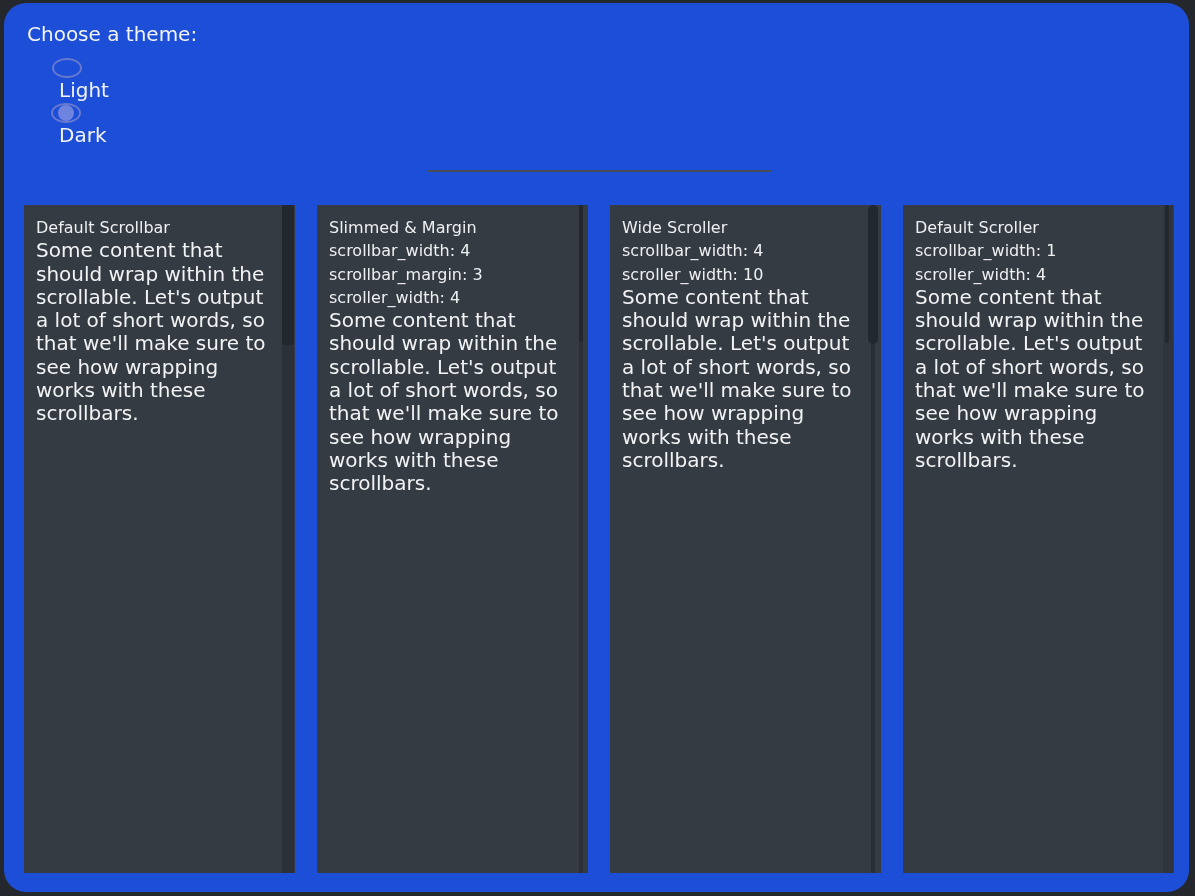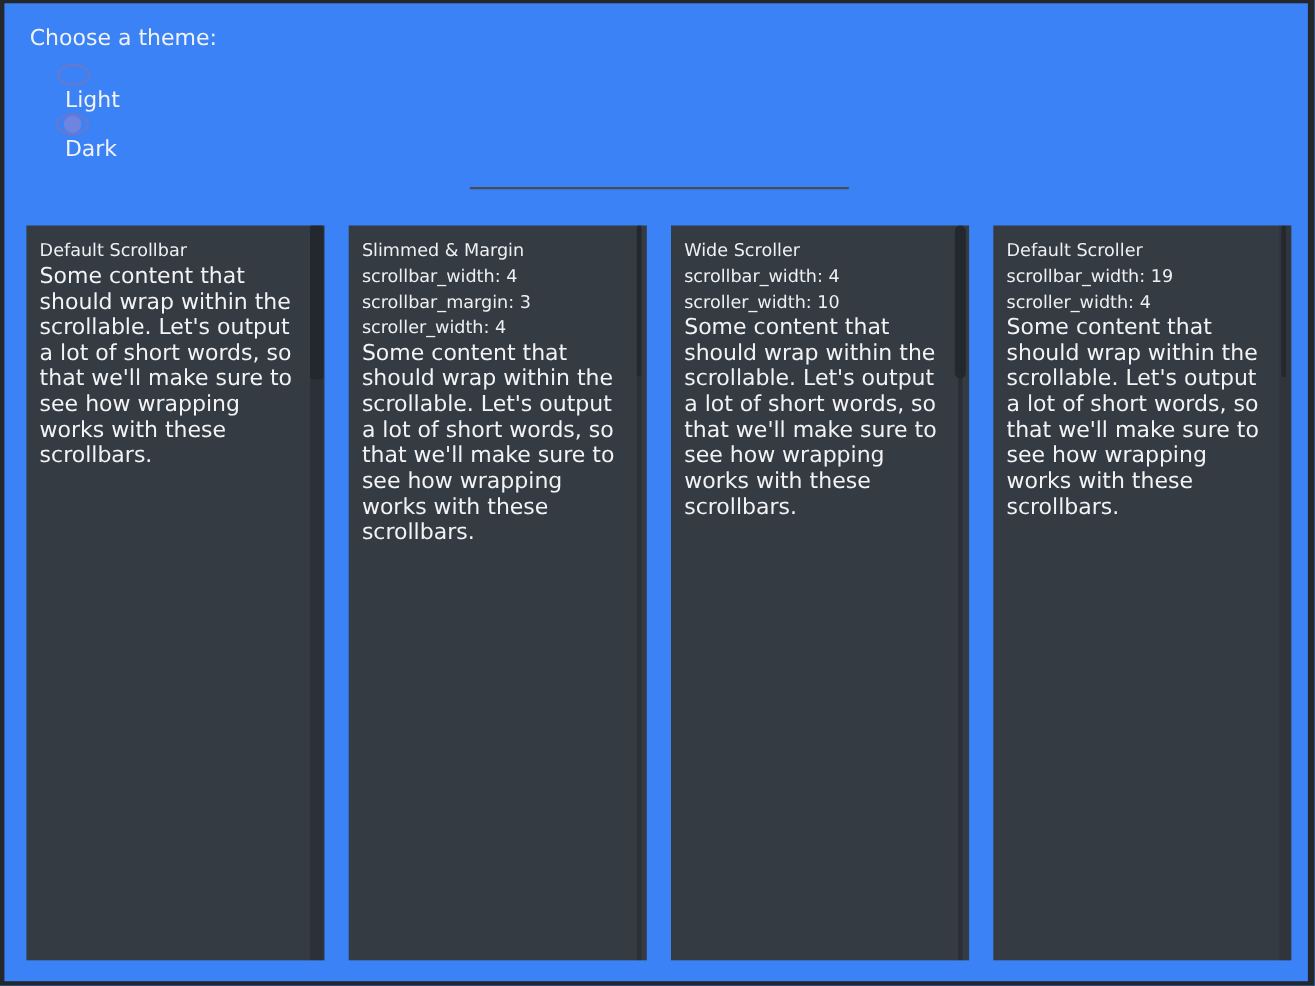--- a/index.html
+++ b/index.html
@@ -4,21 +4,21 @@
 <style>
   html,body{margin:0;padding:0;}
   body{
     width:1195px;height:896px;position:relative;
     background:#24282d;
     font-family:"DejaVu Sans",sans-serif;
     overflow:hidden;
   }
   .page{
     position:absolute;left:4px;top:3px;right:6px;bottom:4px;
-    background:#3b82f6;color:#f2f3f5;
+    background:#1d4ed8;color:#f2f3f5;border-radius:22px;
   }
   
   .choose-label{
     position:absolute;left:23px;top:20px;
     font-size:20px;line-height:23.3px;color:#f2f3f5;
   }
   .radio-row{
     position:absolute;left:21px;height:30px;display:flex;align-items:center;
     cursor:pointer;
     flex-direction:column;
@@ -137,21 +137,21 @@
     <div class="sbar">
       <div class="track"></div>
       <div class="thumb"></div>
     </div>
   </div>
 
   <div class="panel p3">
     <div class="panel-inner">
       <div class="panel-header">
         <div>Default Scroller</div>
-        <div>scrollbar_width: 19</div>
+        <div>scrollbar_width: 1</div>
         <div>scroller_width: 4</div>
       </div>
       <div class="panel-body">Some content that should wrap within the scrollable. Let's output a lot of short words, so that we'll make sure to see how wrapping works with these scrollbars.</div>
     </div>
     <div class="sbar">
       <div class="track"></div>
       <div class="thumb"></div>
     </div>
   </div>
 

